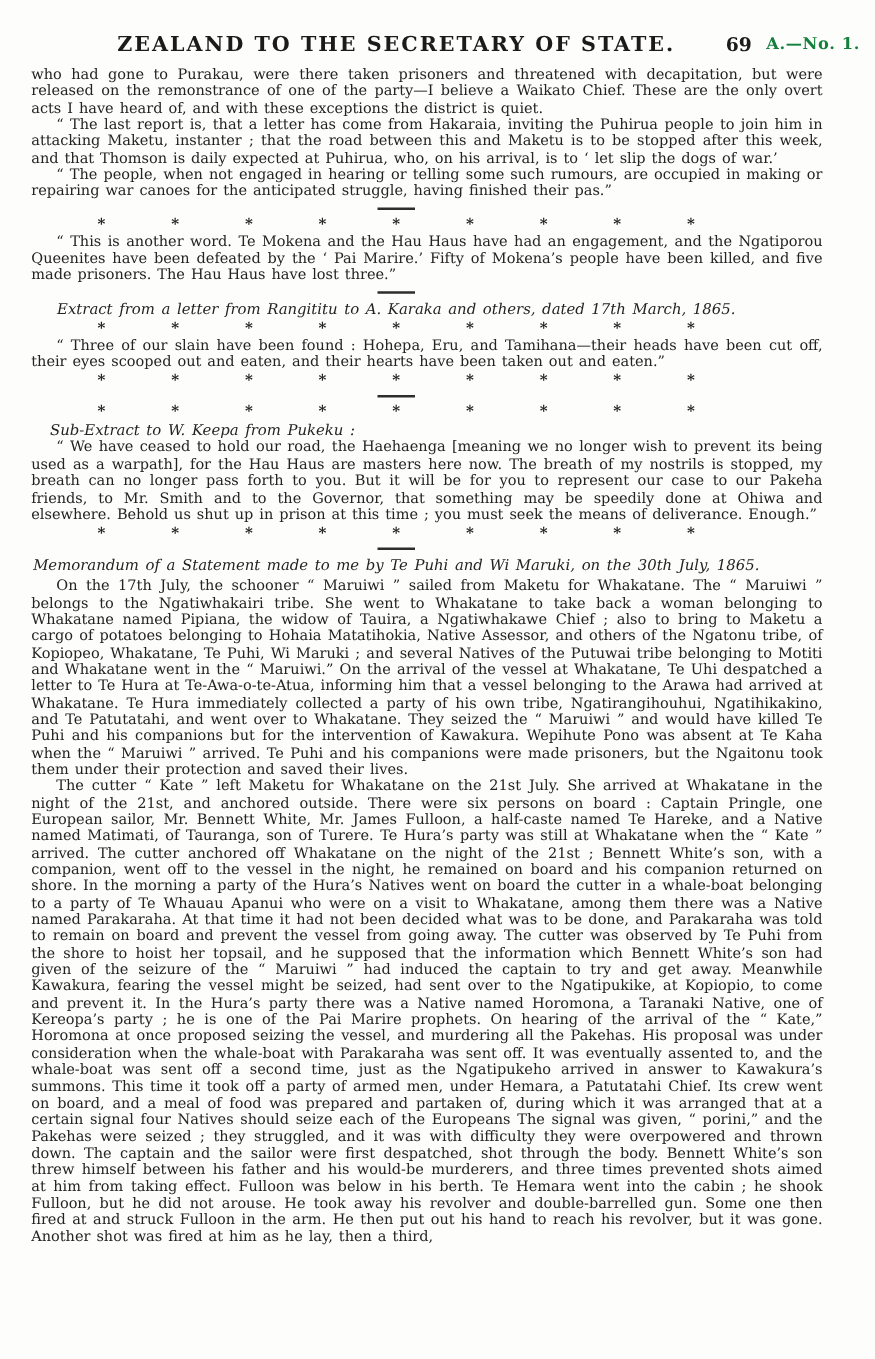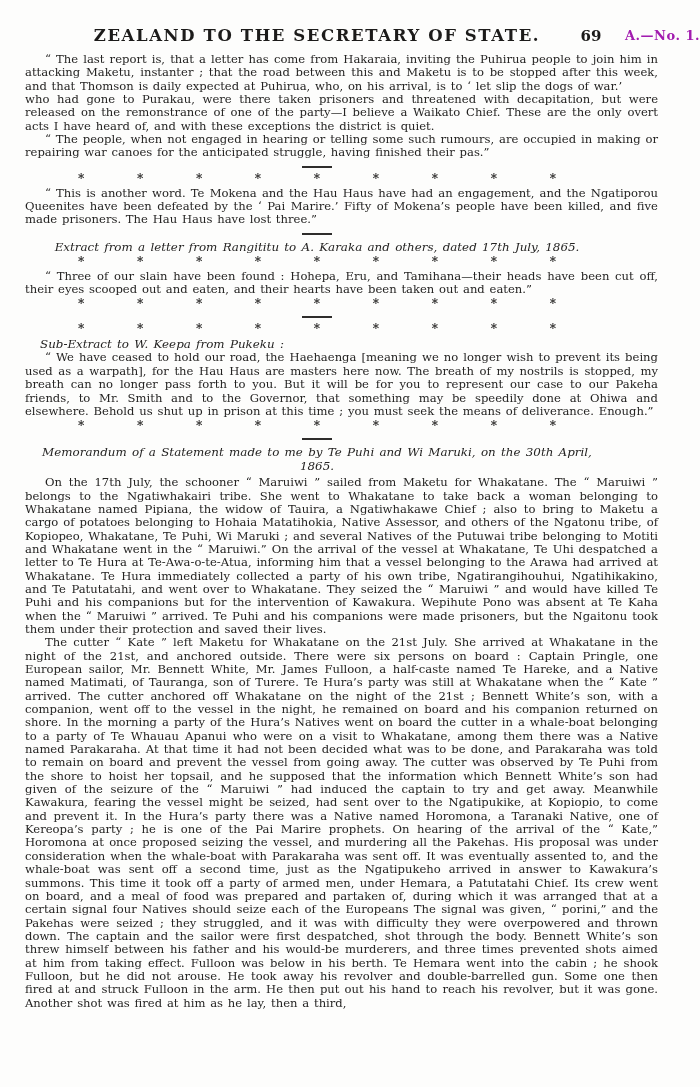--- a/index.html
+++ b/index.html
@@ -15,22 +15,22 @@
   .rh-title-wrap{position:absolute;left:0;top:0;width:634px;text-align:center;}
   .rh-title{
     font-size:16.5px;font-weight:bold;letter-spacing:1.6px;
     color:#1c1b1a;white-space:nowrap;
   }
   .rh-pagenum{
     position:absolute;left:574px;top:1px;width:34px;text-align:center;
     font-size:15px;font-weight:bold;color:#1c1b1a;
   }
   .rh-docref{
-    position:absolute;right:0;top:2px;
-    font-size:13px;font-weight:bold;letter-spacing:.5px;color:#a21caf;white-space:nowrap;
+    position:absolute;right:12px;top:2px;
+    font-size:13px;font-weight:bold;letter-spacing:.5px;color:#15803d;white-space:nowrap;
   }
   .content{position:absolute;left:25px;top:53px;width:633px;}
   .para{
     font-size:11.6px;line-height:13.35px;
     text-align:justify;word-spacing:1.1px;
     margin:0;color:#242322;
   }
   .para.indent{text-indent:20px;}
   .center-zone{width:584px;margin:0;}
   .divider{
@@ -66,43 +66,43 @@
   <div class="running-header">
     <div class="rh-title-wrap">
       <span class="rh-title">ZEALAND TO THE SECRETARY OF STATE.</span>
     </div>
     <span class="rh-pagenum">69</span>
     <span class="rh-docref">A.—No. 1.</span>
   </div>
 
   <div class="content">
 
+    <p class="para">who had gone to Purakau, were there taken prisoners and threatened with decapitation, but were released on the remonstrance of one of the party—I believe a Waikato Chief.  These are the only overt acts I have heard of, and with these exceptions the district is quiet.</p>
     <p class="para indent">“ The last report is, that a letter has come from Hakaraia, inviting the Puhirua people to join him in attacking Maketu, instanter ; that the road between this and Maketu is to be stopped after this week, and that Thomson is daily expected at Puhirua, who, on his arrival, is to ‘ let slip the dogs of war.’</p>
-    <p class="para">who had gone to Purakau, were there taken prisoners and threatened with decapitation, but were released on the remonstrance of one of the party—I believe a Waikato Chief.  These are the only overt acts I have heard of, and with these exceptions the district is quiet.</p>
     <p class="para indent">“ The people, when not engaged in hearing or telling some such rumours, are occupied in making or repairing war canoes for the anticipated struggle, having finished their pas.”</p>
 
     <div class="center-zone">
       <div class="divider"></div>
       <div class="asterisk-row">
           <span>*</span>
           <span>*</span>
           <span>*</span>
           <span>*</span>
           <span>*</span>
           <span>*</span>
           <span>*</span>
           <span>*</span>
           <span>*</span>
         </div>
     </div>
     <p class="para indent">“ This is another word.  Te Mokena and the Hau Haus have had an engagement, and the Ngatiporou Queenites have been defeated by the ‘ Pai Marire.’  Fifty of Mokena’s people have been killed, and five made prisoners.  The Hau Haus have lost three.”</p>
 
     <div class="center-zone">
       <div class="divider"></div>
-      <div class="extract-heading">Extract from a letter from Rangititu to A. Karaka and others, dated 17th July, 1865.</div>
+      <div class="extract-heading">Extract from a letter from Rangititu to A. Karaka and others, dated 17th March, 1865.</div>
       <div class="asterisk-row">
           <span>*</span>
           <span>*</span>
           <span>*</span>
           <span>*</span>
           <span>*</span>
           <span>*</span>
           <span>*</span>
           <span>*</span>
           <span>*</span>
@@ -144,19 +144,19 @@
           <span>*</span>
           <span>*</span>
           <span>*</span>
           <span>*</span>
           <span>*</span>
           <span>*</span>
           <span>*</span>
           <span>*</span>
         </div>
       <div class="divider"></div>
-      <div class="memo-heading">Memorandum of a Statement made to me by Te Puhi and Wi Maruki, on the 30th April, 1865.</div>
+      <div class="memo-heading">Memorandum of a Statement made to me by Te Puhi and Wi Maruki, on the 30th July, 1865.</div>
     </div>
     <p class="para indent">On the 17th July, the schooner “ Maruiwi ” sailed from Maketu for Whakatane.  The “ Maruiwi ” belongs to the Ngatiwhakairi tribe.  She went to Whakatane to take back a woman belonging to Whakatane named Pipiana, the widow of Tauira, a Ngatiwhakawe Chief ; also to bring to Maketu a cargo of potatoes belonging to Hohaia Matatihokia, Native Assessor, and others of the Ngatonu tribe, of Kopiopeo, Whakatane, Te Puhi, Wi Maruki ; and several Natives of the Putuwai tribe belonging to Motiti and Whakatane went in the “ Maruiwi.”  On the arrival of the vessel at Whakatane, Te Uhi despatched a letter to Te Hura at Te-Awa-o-te-Atua, informing him that a vessel belonging to the Arawa had arrived at Whakatane.  Te Hura immediately collected a party of his own tribe, Ngatirangihouhui, Ngatihikakino, and Te Patutatahi, and went over to Whakatane.  They seized the “ Maruiwi ” and would have killed Te Puhi and his companions but for the intervention of Kawakura.  Wepihute Pono was absent at Te Kaha when the “ Maruiwi ” arrived.  Te Puhi and his companions were made prisoners, but the Ngaitonu took them under their protection and saved their lives.</p>
     <p class="para indent">The cutter “ Kate ” left Maketu for Whakatane on the 21st July.  She arrived at Whakatane in the night of the 21st, and anchored outside.  There were six persons on board :  Captain Pringle, one European sailor, Mr. Bennett White, Mr. James Fulloon, a half-caste named Te Hareke, and a Native named Matimati, of Tauranga, son of Turere.  Te Hura’s party was still at Whakatane when the “ Kate ” arrived.  The cutter anchored off Whakatane on the night of the 21st ; Bennett White’s son, with a companion, went off to the vessel in the night, he remained on board and his companion returned on shore.  In the morning a party of the Hura’s Natives went on board the cutter in a whale-boat belonging to a party of Te Whauau Apanui who were on a visit to Whakatane, among them there was a Native named Parakaraha.  At that time it had not been decided what was to be done, and Parakaraha was told to remain on board and prevent the vessel from going away.  The cutter was observed by Te Puhi from the shore to hoist her topsail, and he supposed that the information which Bennett White’s son had given of the seizure of the “ Maruiwi ” had induced the captain to try and get away.  Meanwhile Kawakura, fearing the vessel might be seized, had sent over to the Ngatipukike, at Kopiopio, to come and prevent it.  In the Hura’s party there was a Native named Horomona, a Taranaki Native, one of Kereopa’s party ; he is one of the Pai Marire prophets.  On hearing of the arrival of the “ Kate,” Horomona at once proposed seizing the vessel, and murdering all the Pakehas.  His proposal was under consideration when the whale-boat with Parakaraha was sent off.  It was eventually assented to, and the whale-boat was sent off a second time, just as the Ngatipukeho arrived in answer to Kawakura’s summons.  This time it took off a party of armed men, under Hemara, a Patutatahi Chief.  Its crew went on board, and a meal of food was prepared and partaken of, during which it was arranged that at a certain signal four Natives should seize each of the Europeans  The signal was given, “ porini,” and the Pakehas were seized ; they struggled, and it was with difficulty they were overpowered and thrown down.  The captain and the sailor were first despatched, shot through the body.  Bennett White’s son threw himself between his father and his would-be murderers, and three times prevented shots aimed at him from taking effect.  Fulloon was below in his berth.  Te Hemara went into the cabin ; he shook Fulloon, but he did not arouse.  He took away his revolver and double-barrelled gun.  Some one then fired at and struck Fulloon in the arm.  He then put out his hand to reach his revolver, but it was gone.  Another shot was fired at him as he lay, then a third,</p>
 
   </div>
 </div>
 
 </body></html>

